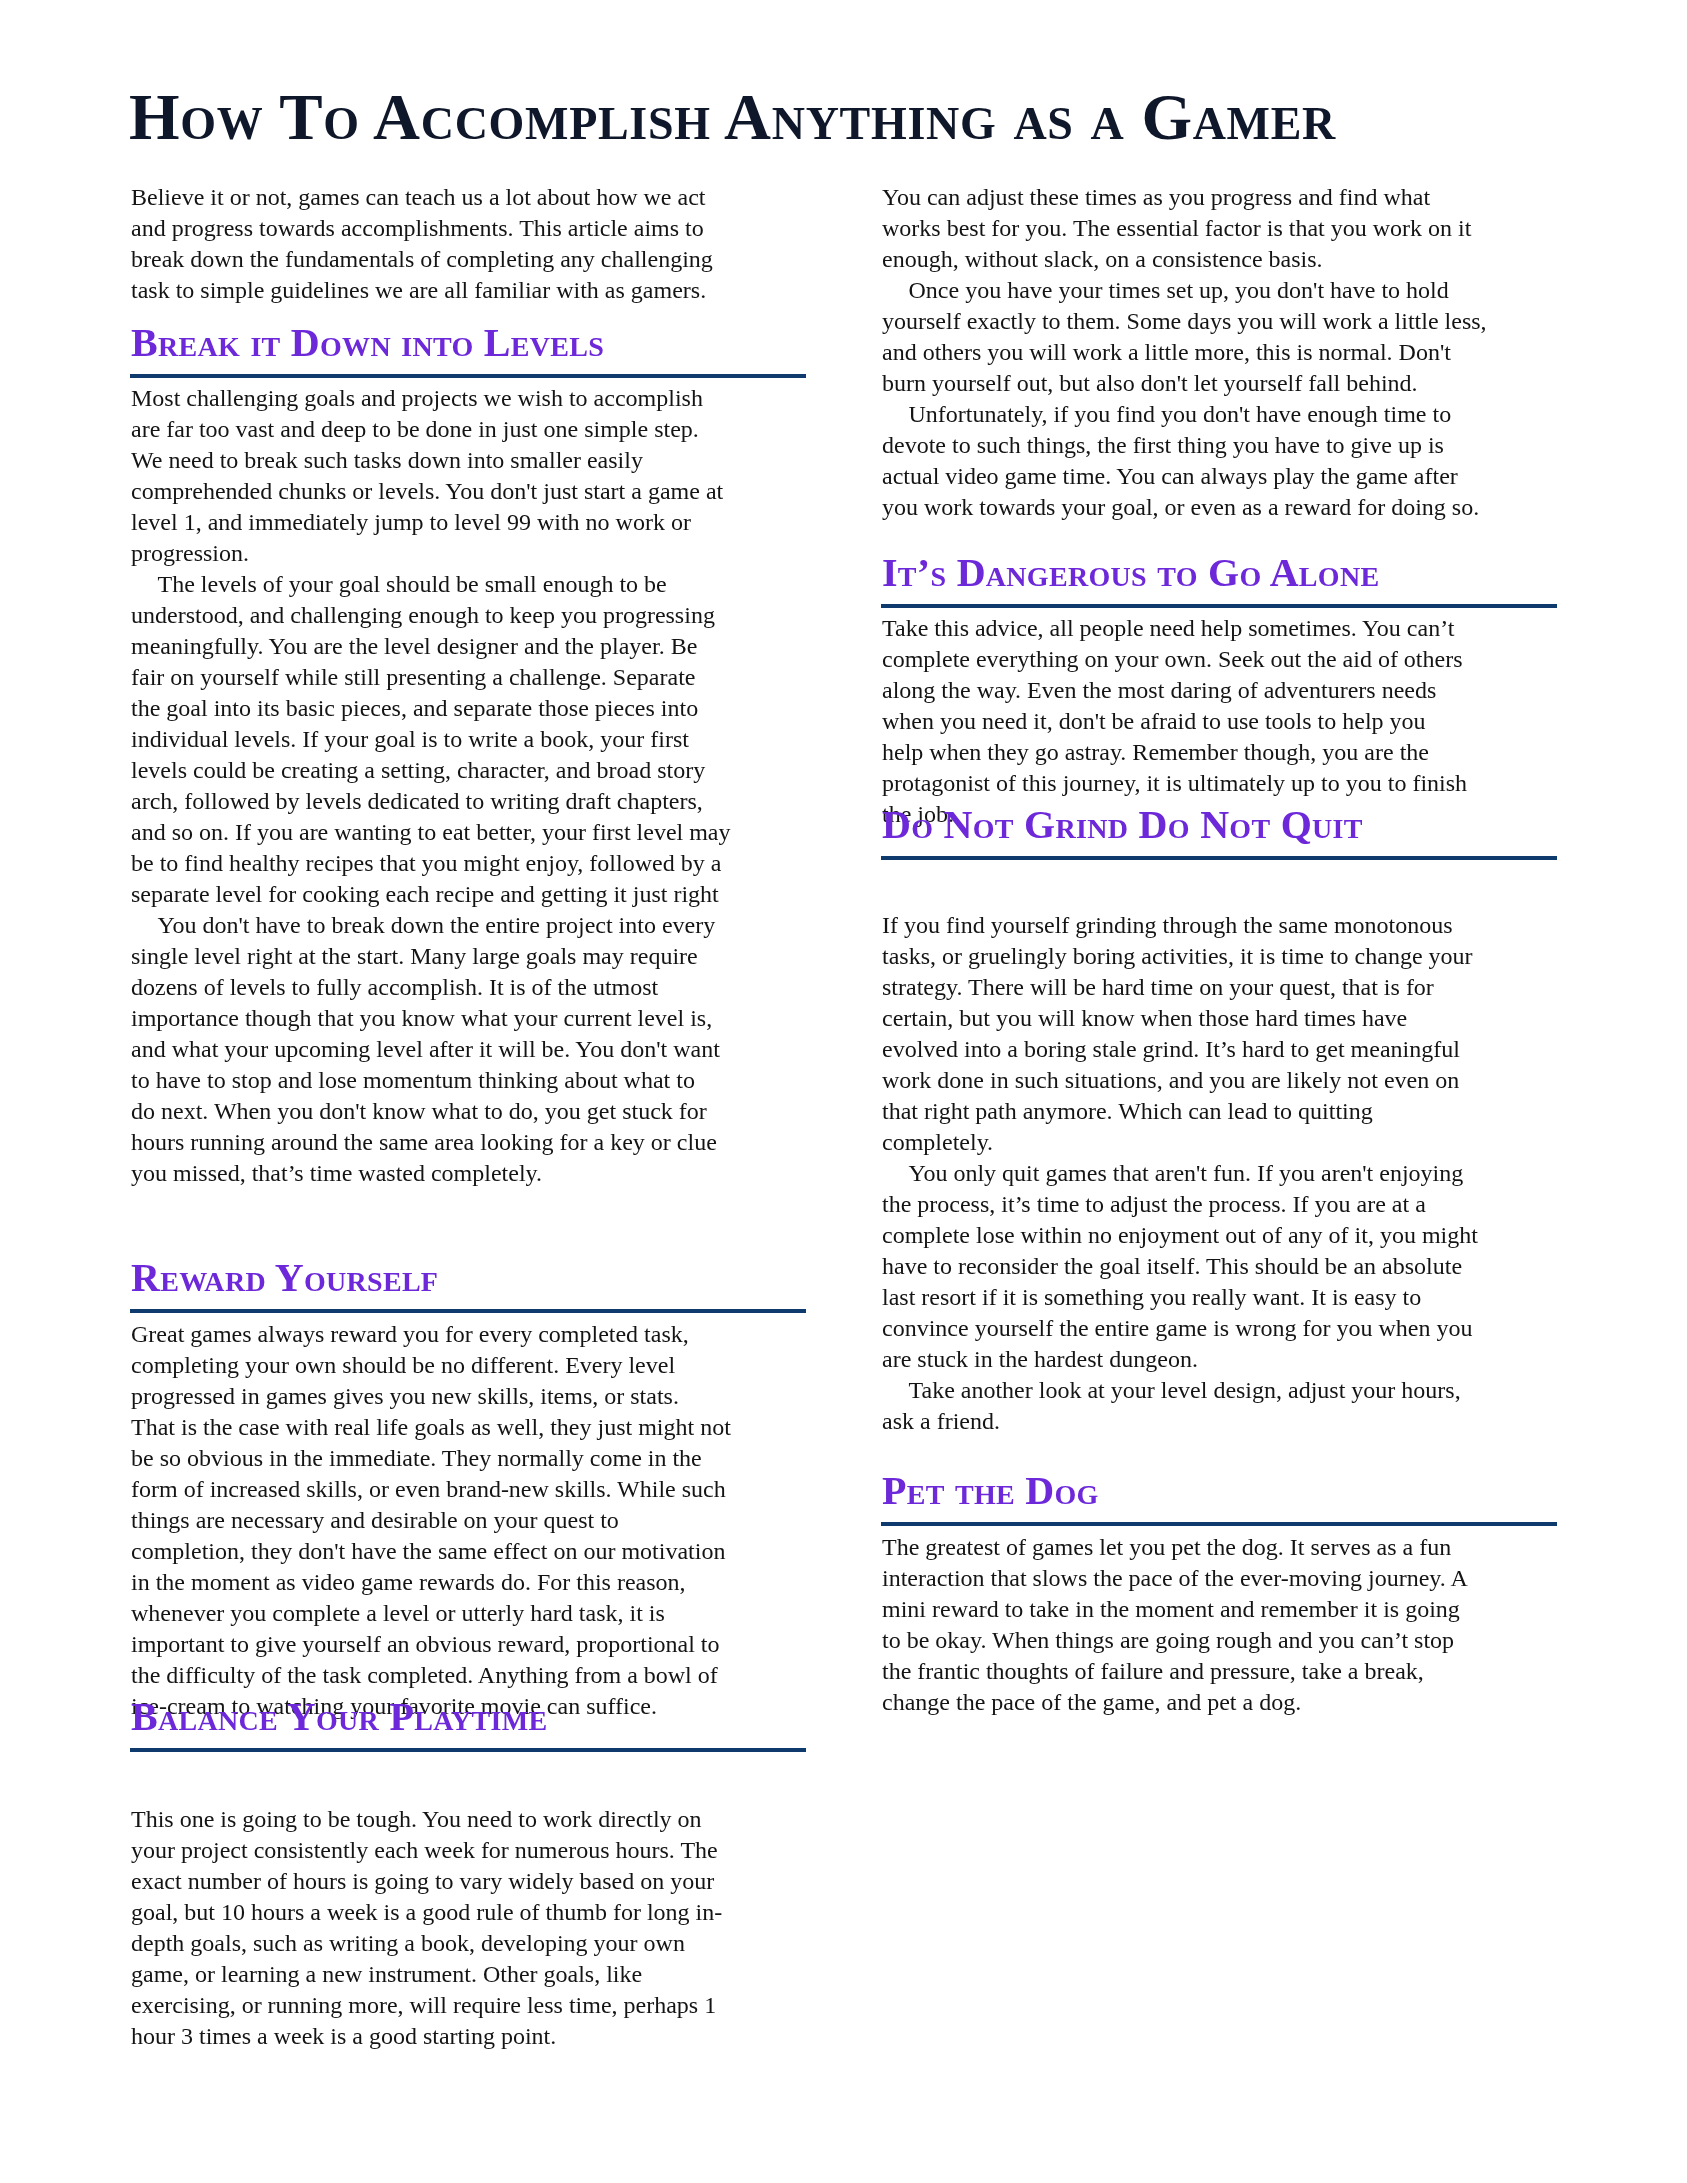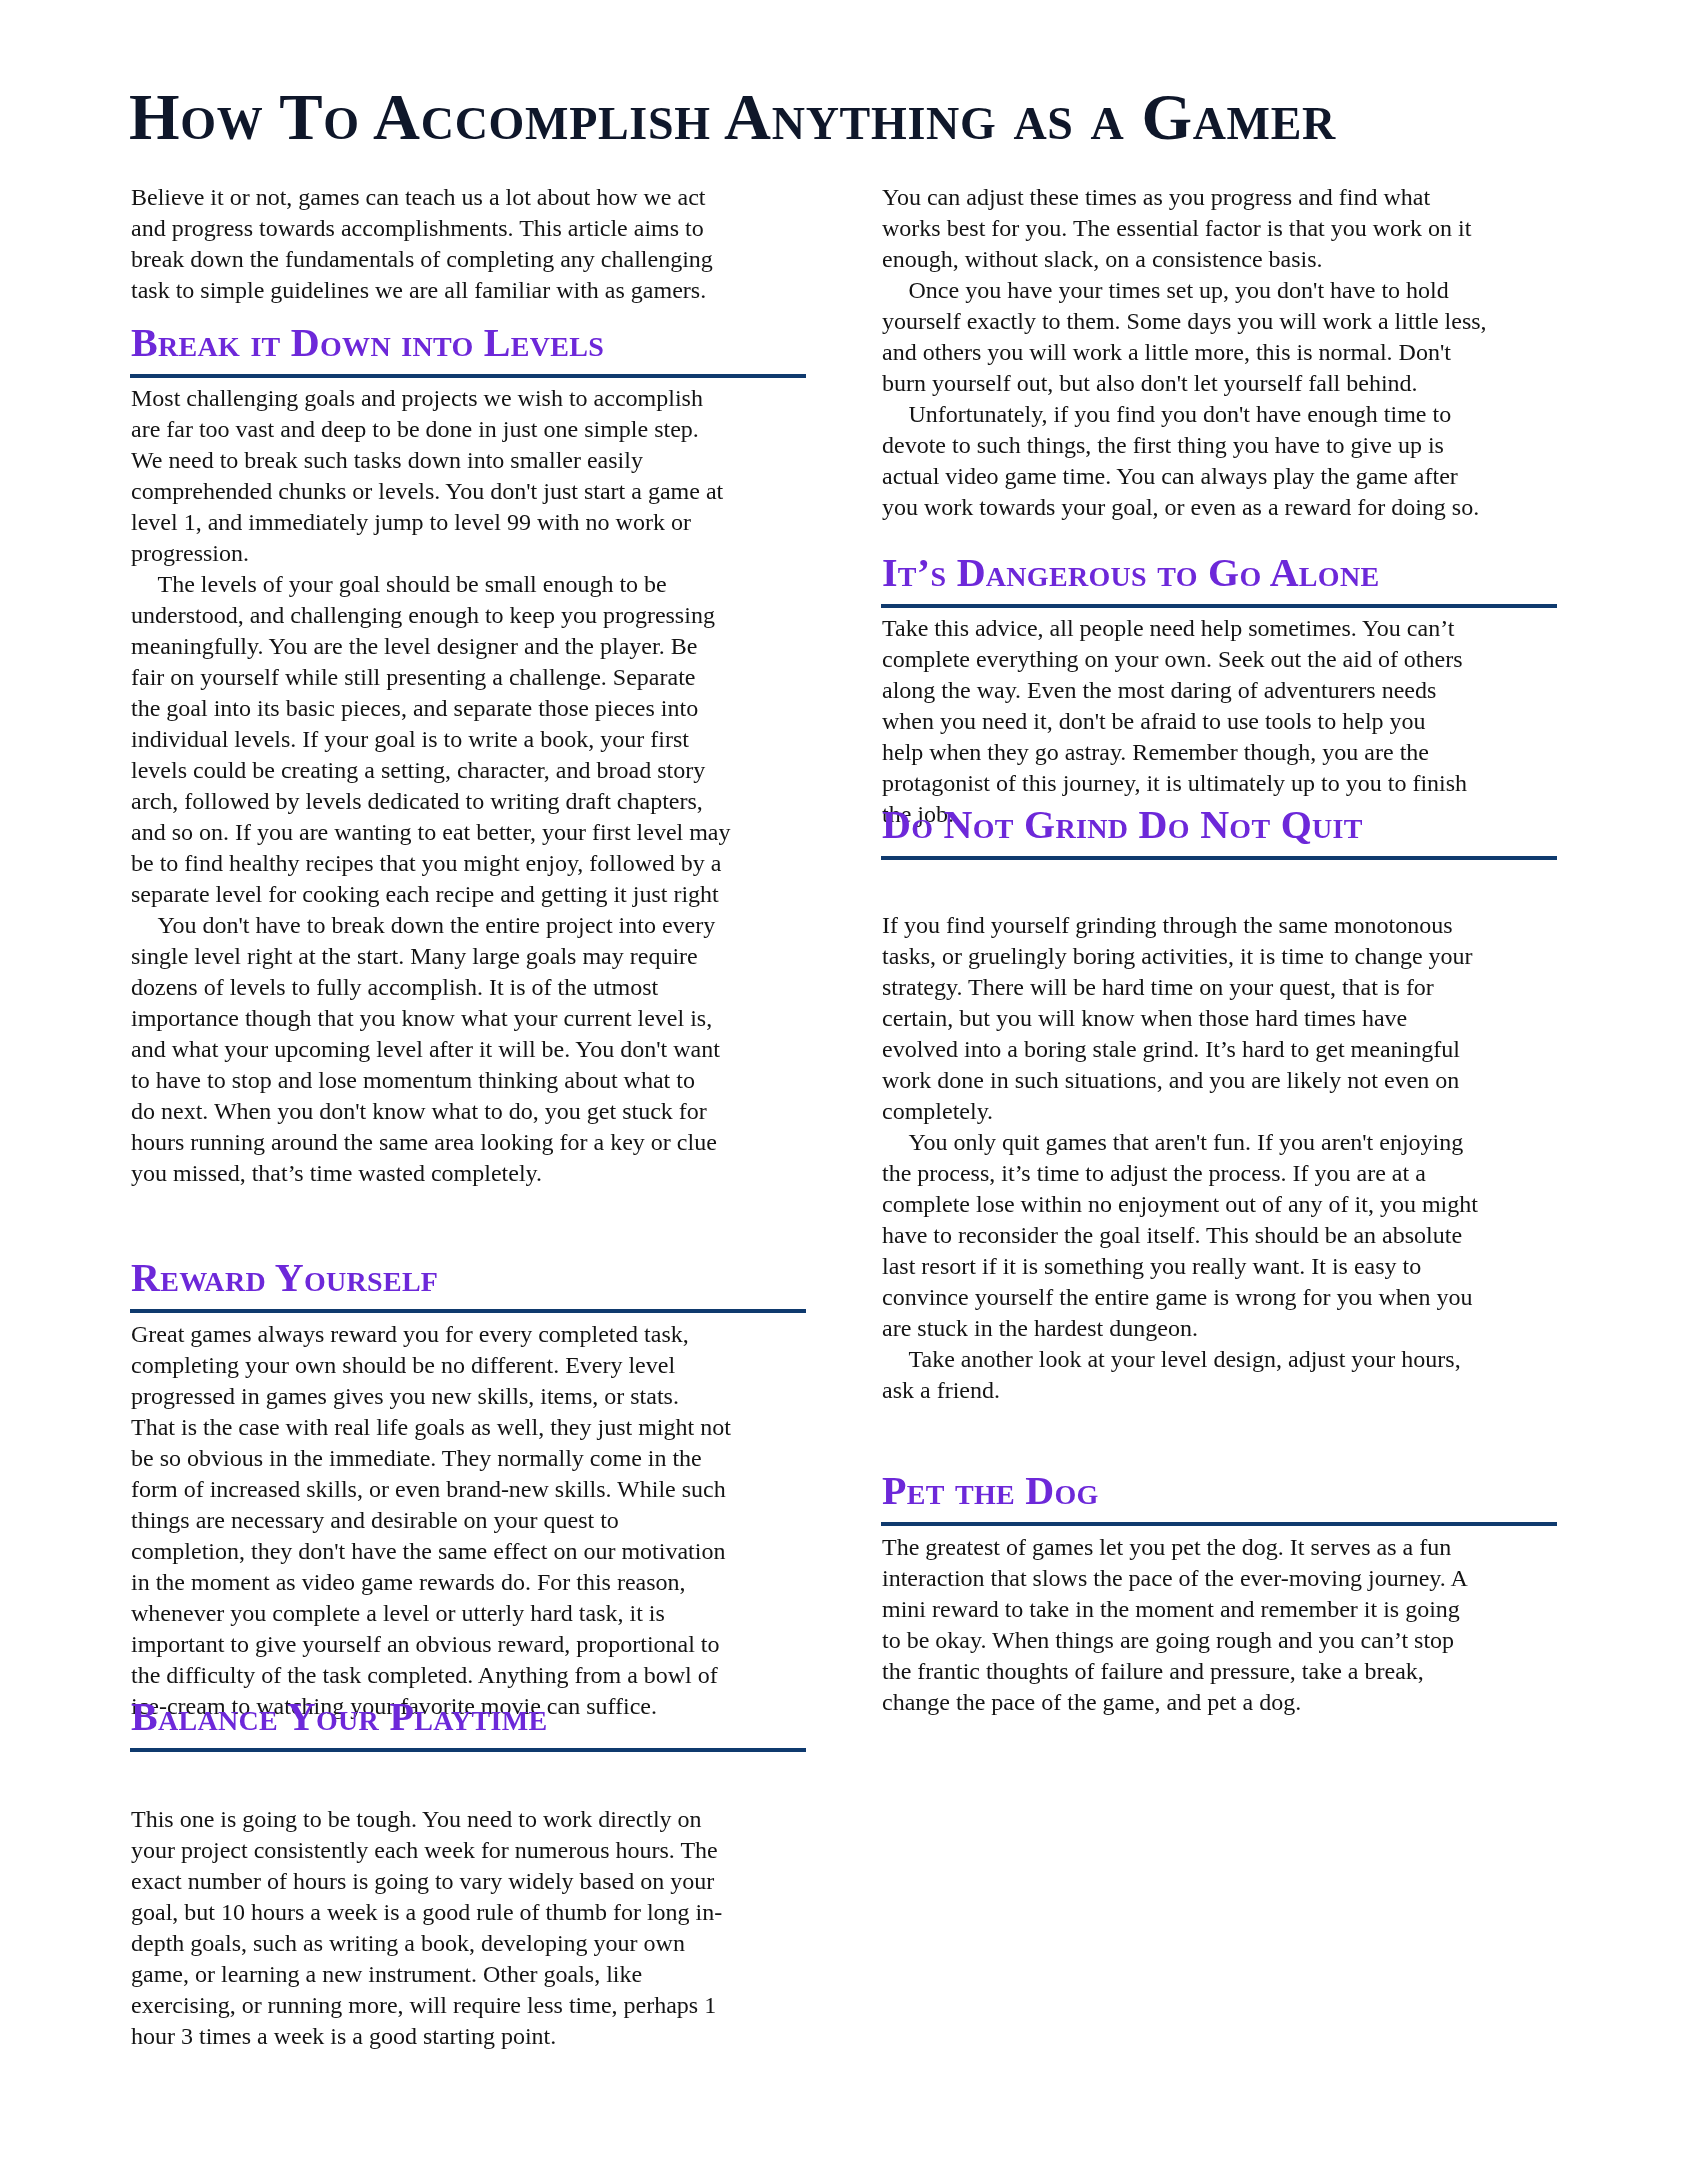--- a/index.html
+++ b/index.html
@@ -139,20 +139,21 @@
     <h2 class="heading-text">Do Not Grind Do Not Quit</h2>
     <div class="heading-rule"></div>
   </div>
   <div class="block" style="top:910px;">
     <span class="line">If you find yourself grinding through the same monotonous</span>
     <span class="line">tasks, or gruelingly boring activities, it is time to change your</span>
     <span class="line">strategy. There will be hard time on your quest, that is for</span>
     <span class="line">certain, but you will know when those hard times have</span>
     <span class="line">evolved into a boring stale grind. It’s hard to get meaningful</span>
     <span class="line">work done in such situations, and you are likely not even on</span>
+    <span class="line">that right path anymore. Which can lead to quitting</span>
     <span class="line">completely.</span>
     <span class="line indent">You only quit games that aren't fun. If you aren't enjoying</span>
     <span class="line">the process, it’s time to adjust the process. If you are at a</span>
     <span class="line">complete lose within no enjoyment out of any of it, you might</span>
     <span class="line">have to reconsider the goal itself. This should be an absolute</span>
     <span class="line">last resort if it is something you really want. It is easy to</span>
     <span class="line">convince yourself the entire game is wrong for you when you</span>
     <span class="line">are stuck in the hardest dungeon.</span>
     <span class="line indent">Take another look at your level design, adjust your hours,</span>
     <span class="line">ask a friend.</span>

